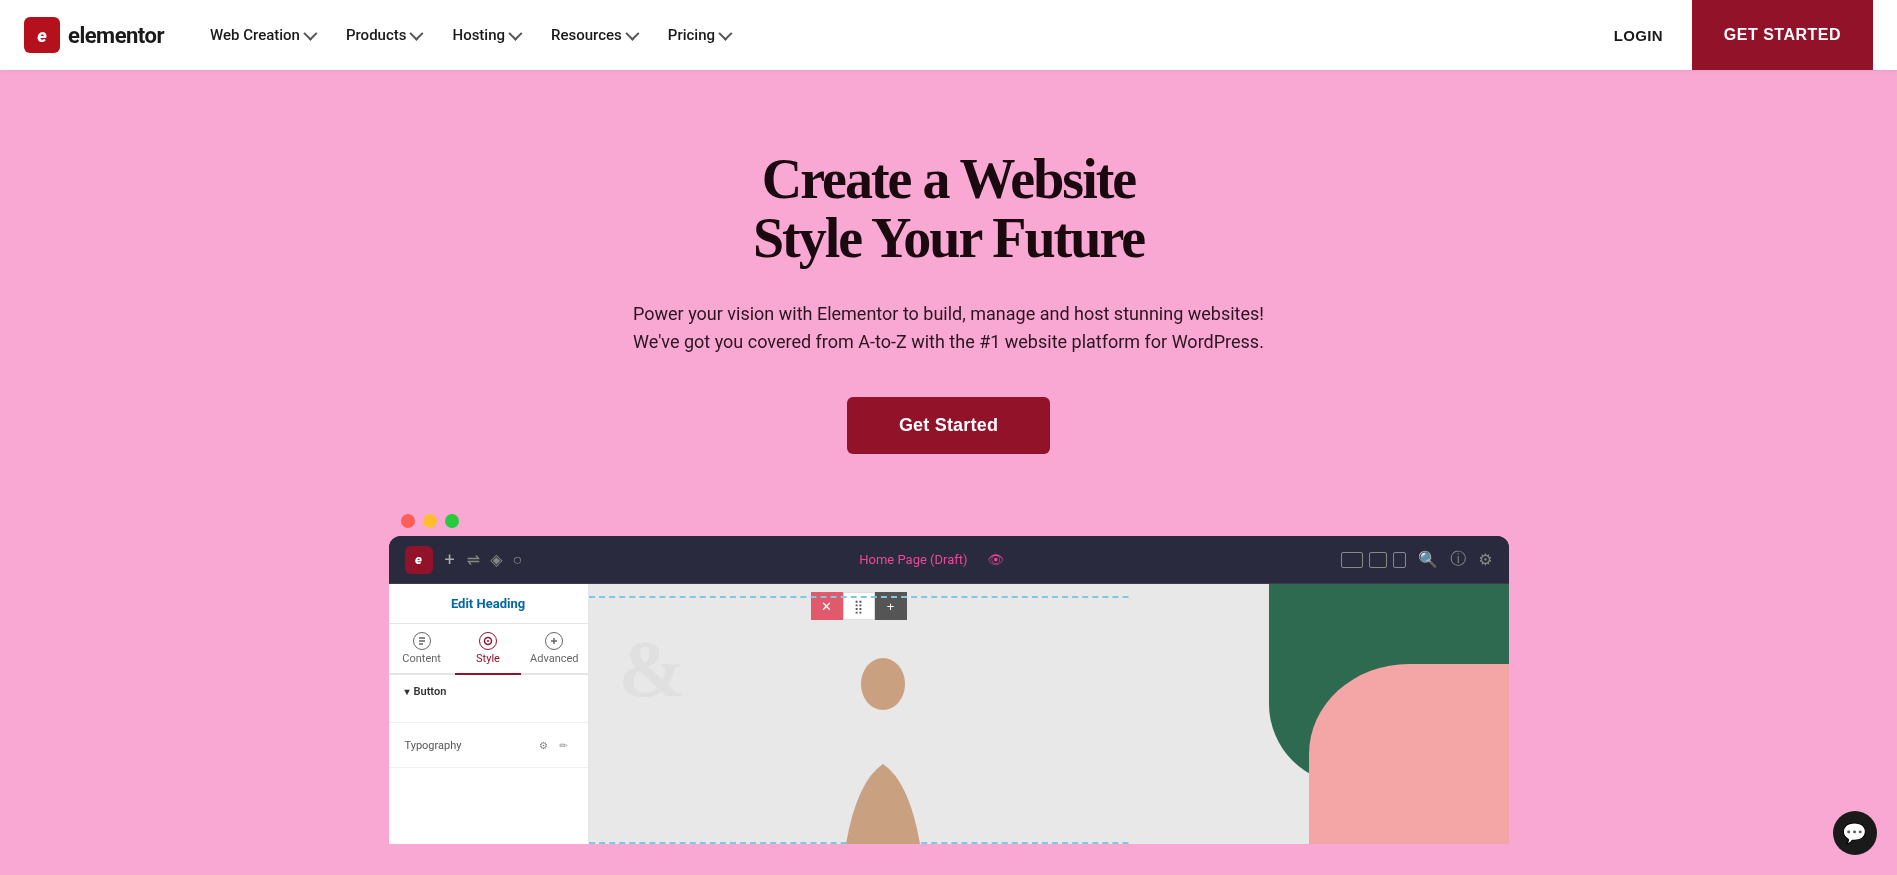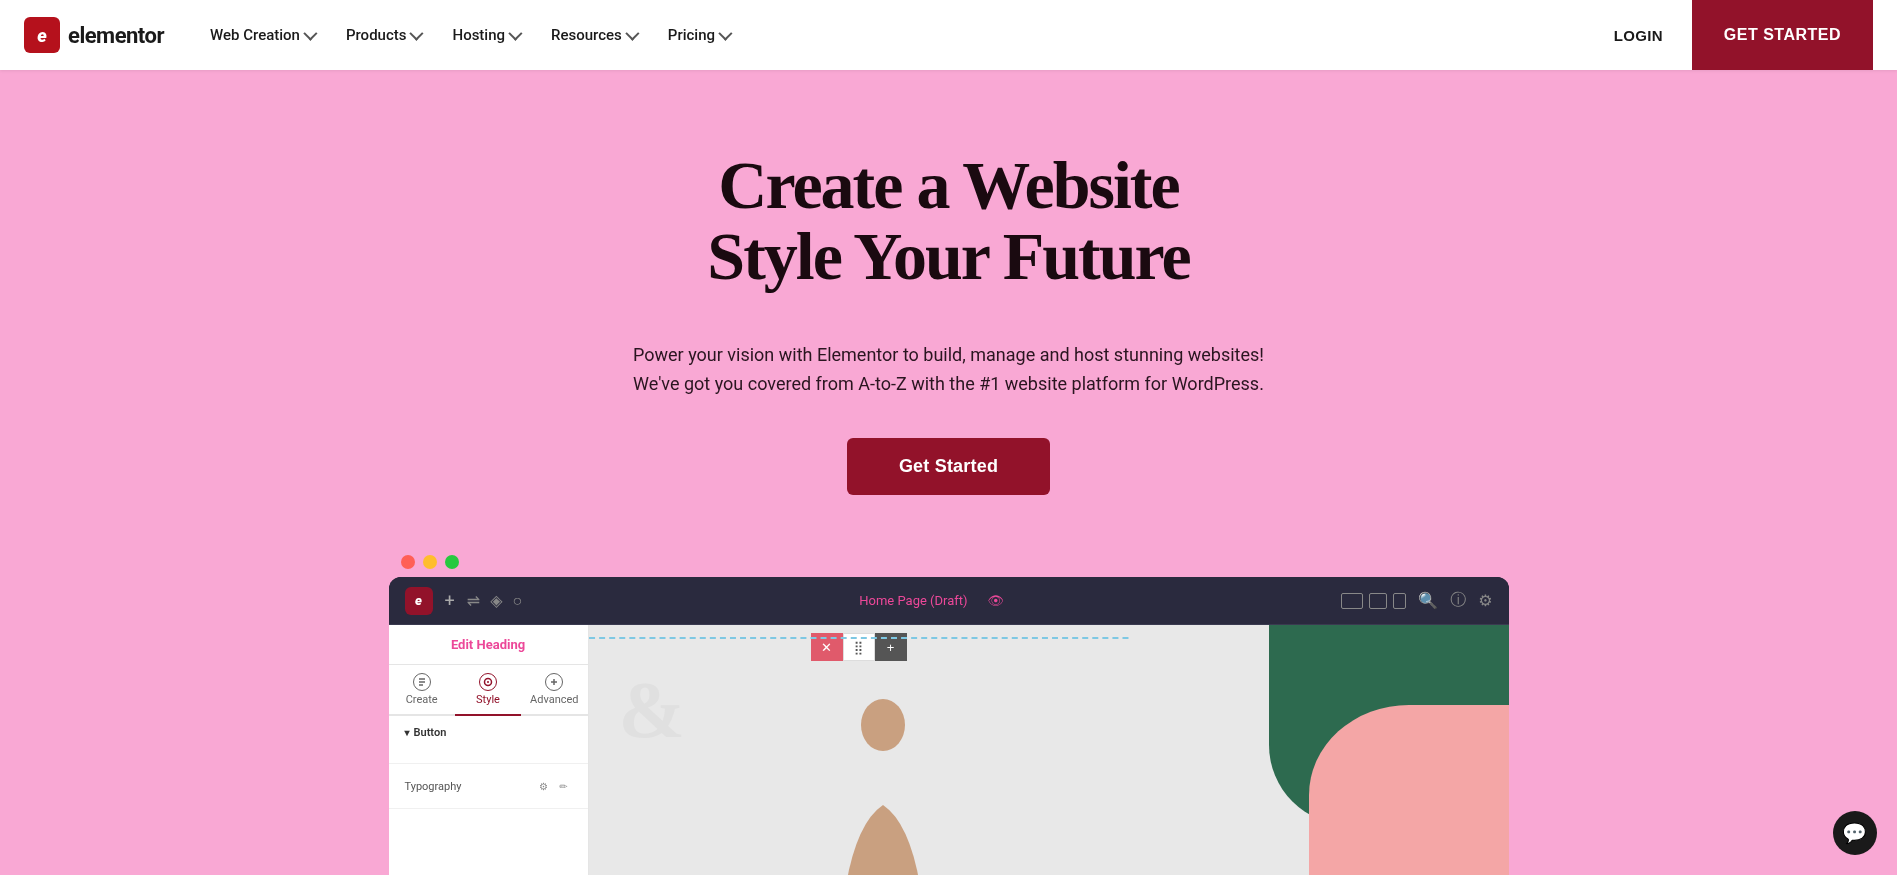--- a/index.html
+++ b/index.html
@@ -112,26 +112,26 @@
     }
 
     
     .hero {
       background: #f9a8d4;
       text-align: center;
       padding: 80px 20px 0;
     }
 
     .hero-title {
-      font-size: 68px;
+      font-size: 56px;
       font-weight: 900;
       color: #1a0a10;
       line-height: 1.05;
       font-family: Georgia, 'Times New Roman', serif;
-      margin-bottom: 48px;
+      margin-bottom: 32px;
       letter-spacing: -2px;
     }
 
     .hero-subtitle {
       font-size: 18px;
       color: #2a1520;
       line-height: 1.6;
       max-width: 640px;
       margin: 0 auto 40px;
       font-weight: 400;
@@ -260,21 +260,21 @@
       background: #fff;
       border-right: 1px solid #e5e5e5;
       flex-shrink: 0;
     }
 
     .panel-heading {
       font-size: 13px;
       font-weight: 700;
       text-align: center;
       padding: 12px 16px;
-      color: #ec4899;
+      color: #0369a1;
       border-bottom: 1px solid #e5e5e5;
     }
 
     .panel-tabs {
       display: flex;
       border-bottom: 2px solid #e5e5e5;
     }
 
     .panel-tab {
       flex: 1;
@@ -553,21 +553,21 @@
 
         <div class="left-panel">
           <div class="panel-heading">Edit Heading</div>
           <div class="panel-tabs">
             <div class="panel-tab">
               <div class="tab-icon-circle">
                 <svg width="10" height="10" viewBox="0 0 10 10">
                     <path d="M2 2h6M2 5h6M2 8h4" stroke="currentColor" stroke-width="1.5" fill="none"></path>
                   </svg>
               </div>
-              <span>Create</span>
+              <span>Content</span>
             </div>
             <div class="panel-tab active">
               <div class="tab-icon-circle">
                 <svg width="10" height="10" viewBox="0 0 10 10">
                     <circle cx="5" cy="5" r="3.5" stroke="currentColor" stroke-width="1.5" fill="none"></circle>
                     <circle cx="5" cy="5" r="1" fill="currentColor"></circle>
                   </svg>
               </div>
               <span>Style</span>
             </div>

